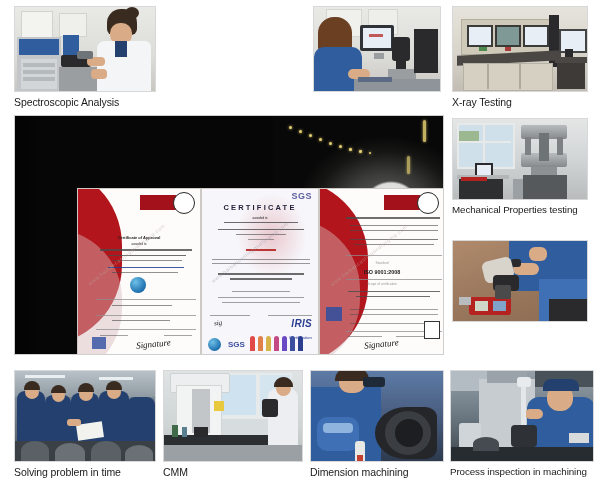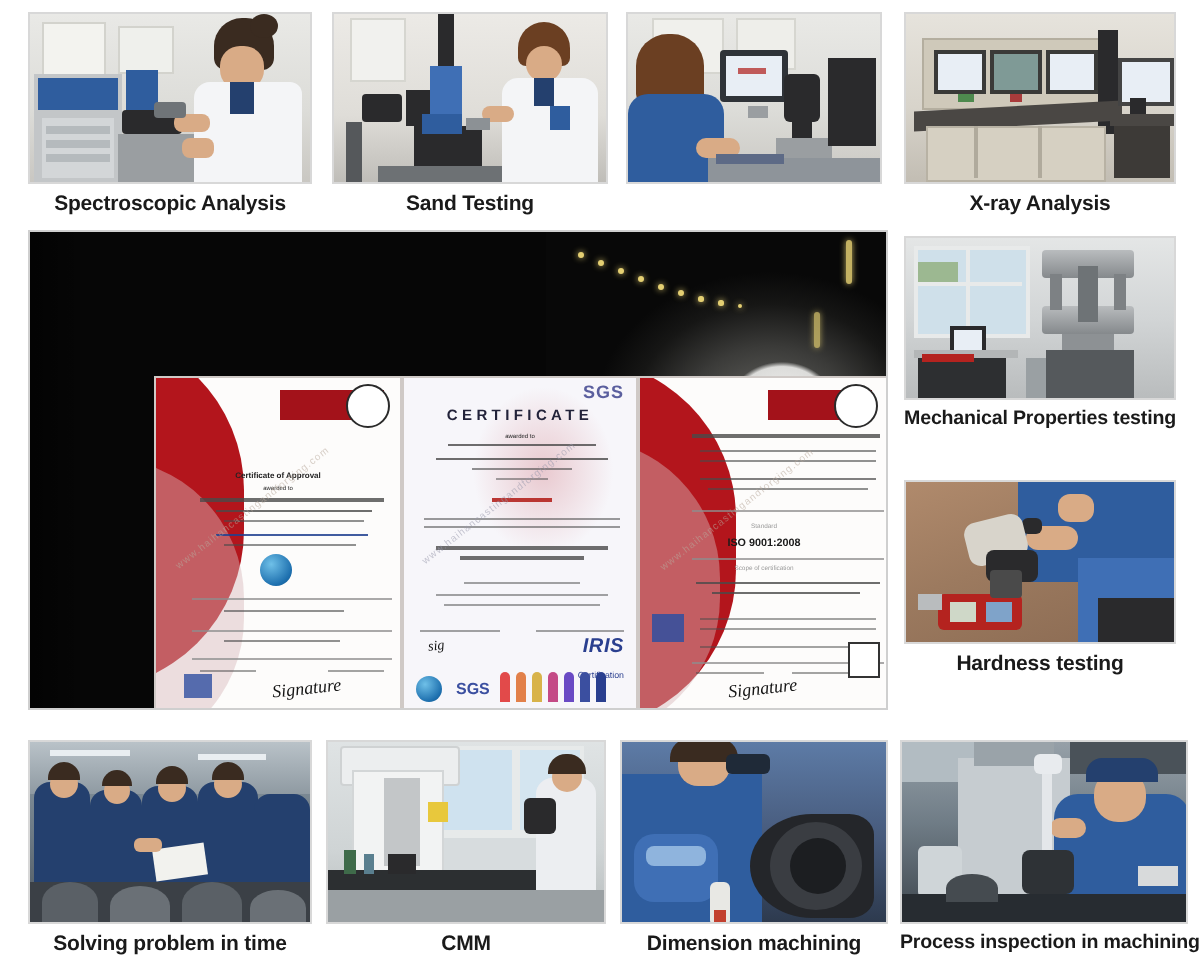--- a/index.html
+++ b/index.html
@@ -16,23 +16,23 @@
   .tile{position:absolute;}
   .photo{
     position:relative;
     width:100%;
     border:1px solid #d8d8d8;
     box-sizing:border-box;
     overflow:hidden;
     background:#cfd3d6;
   }
   .cap{
-    text-align:center;
+    text-align:left;
     font-size:10.5px;
-    font-weight:bold;
+    font-weight:normal;
     color:#1a1a1a;
     letter-spacing:-0.1px;
     line-height:14px;
     padding-top:3px;
     white-space:nowrap;
   }
   .cap.small{font-size:9.8px;}
 
   
   .sc{position:absolute;left:0;top:0;right:0;bottom:0;}
@@ -174,42 +174,20 @@
       <div class="r skin" style="left:95px;top:16px;width:22px;height:22px;border-radius:10px;"></div>
       <div class="r coat" style="left:82px;top:34px;width:54px;height:52px;border-radius:8px 6px 0 0;"></div>
       <div class="r navy" style="left:100px;top:34px;width:12px;height:16px;"></div>
       <div class="r skin" style="left:72px;top:50px;width:18px;height:9px;border-radius:4px;"></div>
       <div class="r skin" style="left:76px;top:62px;width:16px;height:10px;border-radius:4px;"></div>
       <div class="r" style="left:62px;top:44px;width:16px;height:8px;background:#6f7478;border-radius:2px;"></div>
     </div>
     <div class="cap">Spectroscopic Analysis</div>
   </div>
 
-  <div class="tile" style="left:166px;top:6px;width:138px;">
-    <div class="photo" style="height:86px;">
-      <div class="sc bg-lab2"></div>
-      <div class="r" style="left:8px;top:2px;width:26px;height:30px;background:#f1f1ee;border:1px solid #d6d6d0;"></div>
-      <div class="r dark" style="left:52px;top:0px;width:8px;height:34px;"></div>
-      <div class="r blue2" style="left:48px;top:26px;width:16px;height:24px;"></div>
-      <div class="r dark" style="left:14px;top:40px;width:20px;height:14px;border-radius:2px;"></div>
-      <div class="r dark" style="left:36px;top:38px;width:12px;height:18px;"></div>
-      <div class="r" style="left:6px;top:54px;width:8px;height:32px;background:#55585b;"></div>
-      <div class="r dark" style="left:40px;top:56px;width:34px;height:20px;"></div>
-      <div class="r blue" style="left:44px;top:50px;width:20px;height:10px;"></div>
-      <div class="r" style="left:22px;top:76px;width:70px;height:10px;background:#6d7174;"></div>
-      <div class="r hair2" style="left:92px;top:4px;width:26px;height:22px;border-radius:13px 13px 4px 4px;"></div>
-      <div class="r skin" style="left:96px;top:16px;width:18px;height:18px;border-radius:9px;"></div>
-      <div class="r coat" style="left:84px;top:32px;width:48px;height:54px;border-radius:8px 8px 0 0;"></div>
-      <div class="r navy" style="left:100px;top:32px;width:10px;height:14px;"></div>
-      <div class="r skin" style="left:74px;top:46px;width:16px;height:8px;border-radius:4px;"></div>
-      <div class="r" style="left:66px;top:52px;width:12px;height:6px;background:#8c9195;"></div>
-      <div class="r blue" style="left:108px;top:46px;width:10px;height:12px;"></div>
-    </div>
-    <div class="cap">Sand  Testing</div>
-  </div>
 
   <div class="tile" style="left:313px;top:6px;width:128px;">
     <div class="photo" style="height:86px;">
       <div class="sc bg-lab"></div>
       <div class="r" style="left:12px;top:2px;width:34px;height:26px;background:#f0f0ec;border:1px solid #d6d6d0;"></div>
       <div class="r" style="left:54px;top:2px;width:28px;height:24px;background:#eeeeea;border:1px solid #d6d6d0;"></div>
       <div class="r hair2" style="left:4px;top:10px;width:34px;height:34px;border-radius:16px 16px 4px 4px;"></div>
       <div class="r blue" style="left:0px;top:40px;width:48px;height:46px;border-radius:10px 10px 0 0;"></div>
       <div class="r skin" style="left:34px;top:62px;width:22px;height:10px;border-radius:5px;"></div>
       <div class="r" style="left:46px;top:18px;width:34px;height:26px;background:#2f3338;border-radius:2px;"></div>
@@ -237,21 +215,21 @@
       <div class="r" style="left:10px;top:56px;width:88px;height:26px;background:#d6d0c2;border:1px solid #b8b2a4;"></div>
       <div class="r" style="left:34px;top:56px;width:2px;height:26px;background:#b0aa9c;"></div>
       <div class="r" style="left:66px;top:56px;width:2px;height:26px;background:#b0aa9c;"></div>
       <div class="r screen" style="left:106px;top:22px;width:24px;height:20px;border:2px solid #444;"></div>
       <div class="r dark" style="left:112px;top:42px;width:8px;height:8px;"></div>
       <div class="r" style="left:102px;top:50px;width:32px;height:6px;background:#4a4744;"></div>
       <div class="r" style="left:104px;top:56px;width:28px;height:26px;background:#3d3a37;"></div>
       <div class="r" style="left:26px;top:40px;width:8px;height:4px;background:#4e8a4e;"></div>
       <div class="r" style="left:52px;top:40px;width:6px;height:4px;background:#a93b3b;"></div>
     </div>
-    <div class="cap">X-ray  Analysis</div>
+    <div class="cap">X-ray  Testing</div>
   </div>
 
   <div class="banner" style="left:14px;top:115px;width:430px;height:240px;">
     <div class="tunnel">
       <i style="left:16px;top:10px;width:3px;height:3px;"></i>
       <i style="left:26px;top:14px;width:3px;height:3px;"></i>
       <i style="left:36px;top:18px;width:3px;height:3px;"></i>
       <i style="left:46px;top:22px;width:3px;height:3px;"></i>
       <i style="left:56px;top:26px;width:3px;height:3px;"></i>
       <i style="left:66px;top:29px;width:3px;height:3px;"></i>
@@ -393,21 +371,20 @@
       <div class="r dark" style="left:58px;top:18px;width:10px;height:8px;border-radius:3px;"></div>
       <div class="r" style="left:30px;top:18px;width:30px;height:22px;background:#d8d4cb;border-radius:6px;transform:rotate(-14deg);"></div>
       <div class="r dark" style="left:40px;top:34px;width:26px;height:16px;border-radius:4px;"></div>
       <div class="r red" style="left:16px;top:56px;width:42px;height:18px;border-radius:3px;"></div>
       <div class="r" style="left:22px;top:60px;width:13px;height:10px;background:#cfd8c8;"></div>
       <div class="r" style="left:40px;top:60px;width:13px;height:10px;background:#7fa3c9;"></div>
       <div class="r" style="left:6px;top:56px;width:12px;height:8px;background:#b9bcbe;"></div>
       <div class="r" style="left:42px;top:44px;width:16px;height:14px;background:#4a4a4a;border-radius:2px;"></div>
       <div class="r dark" style="left:96px;top:58px;width:40px;height:24px;"></div>
     </div>
-    <div class="cap">Hardness testing</div>
   </div>
 
   <div class="tile" style="left:163px;top:370px;width:140px;">
     <div class="photo" style="height:92px;">
       <div class="sc" style="background:linear-gradient(180deg,#dfe3e4 0%,#cfd4d5 60%,#b7bcbd 100%);"></div>
       <div class="r" style="left:56px;top:2px;width:34px;height:40px;background:#cfe2ef;border:2px solid #e7eaea;"></div>
       <div class="r" style="left:94px;top:2px;width:30px;height:40px;background:#d4e5f0;border:2px solid #e7eaea;"></div>
       <div class="r" style="left:56px;top:46px;width:68px;height:26px;background:#d7dcde;border:2px solid #e7eaea;"></div>
       <div class="r" style="left:6px;top:2px;width:58px;height:18px;background:#eceeef;border:1px solid #cfd2d3;border-radius:2px;"></div>
       <div class="r" style="left:12px;top:14px;width:44px;height:50px;background:#f2f3f3;border:1px solid #d3d6d7;"></div>

